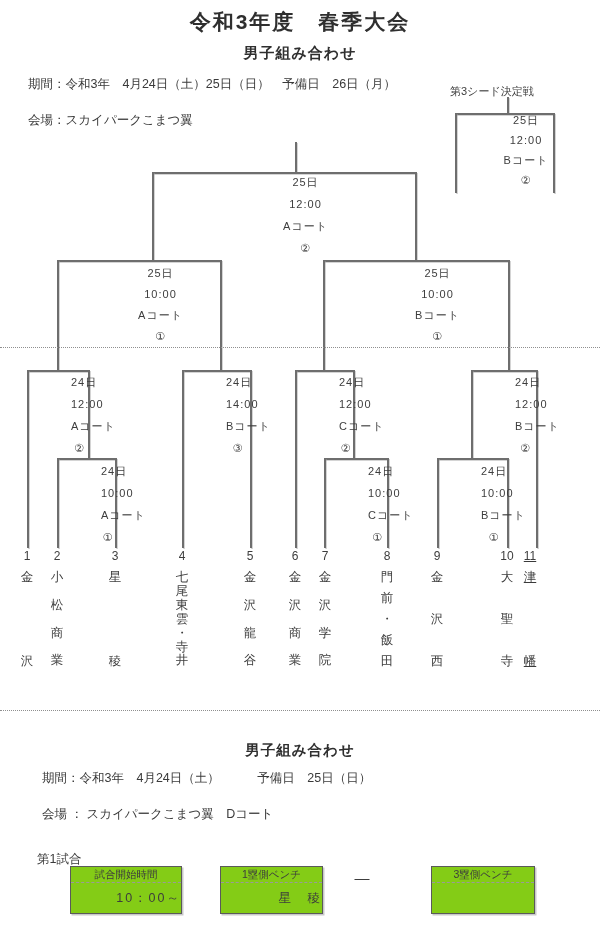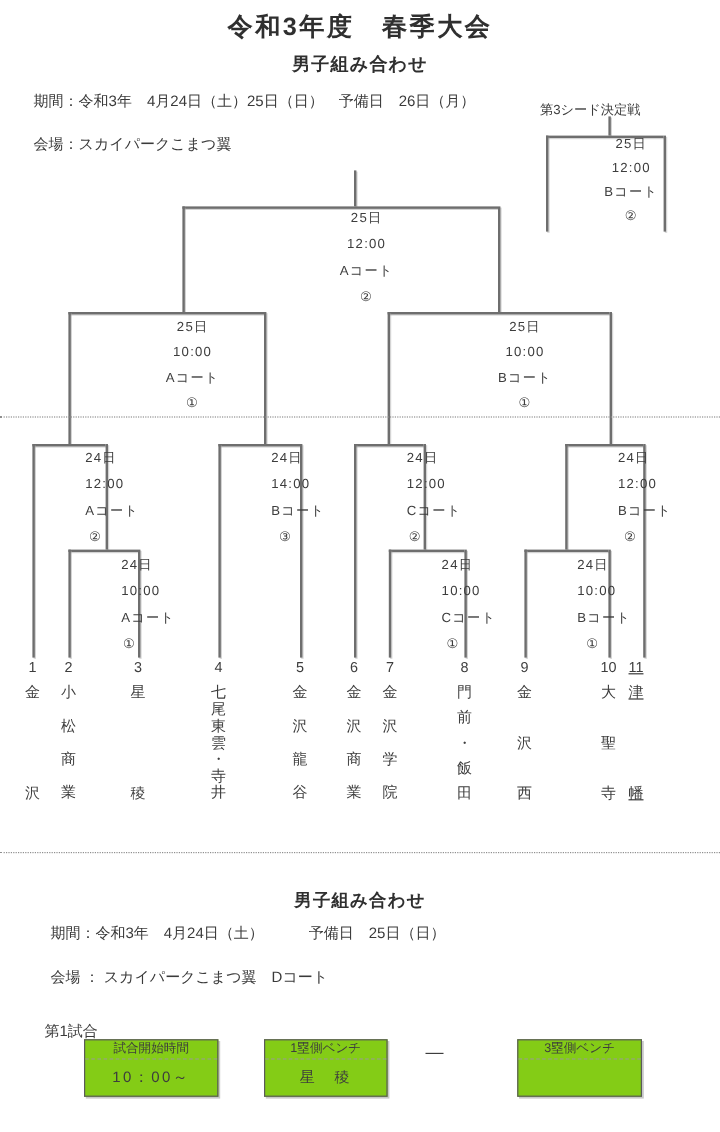--- a/index.html
+++ b/index.html
@@ -27,21 +27,21 @@
   .tnum{font-size:12px;height:16px;line-height:16px;color:#3d3d3d;}
   .tname{margin-top:7px;height:96px;display:flex;flex-direction:column;
          justify-content:space-between;align-items:center;
          font-size:12.5px;color:#3d3d3d;}
   .tname span{display:block;line-height:1;}
   
   .mbox{position:absolute;top:866px;height:48px;border:1.5px solid #5a5a5a;
         box-shadow:1.5px 1.5px 0 #c9c9c9;background:#84cc16;box-sizing:border-box;}
   .mbox .bh{height:15px;line-height:15px;text-align:center;font-size:10.5px;
             border-bottom:1px dashed #9a9a9a;color:#3d3d3d;}
-  .mbox .bv{height:30px;line-height:30px;text-align:center;font-size:12.5px;
+  .mbox .bv{height:30px;line-height:30px;text-align:right;font-size:12.5px;
             letter-spacing:2px;color:#3d3d3d;}
   #vs-dash{position:absolute;left:348px;top:869px;width:28px;text-align:center;
            font-size:15px;color:#3d3d3d;}
   #seed-label{position:absolute;left:450px;top:84px;width:114px;text-align:left;
               font-size:11px;color:#3d3d3d;}
   #men-title{top:741px;font-size:14.5px;letter-spacing:1px;color:#2f2f2f;}
 </style>
 </head>
 <body>
 

